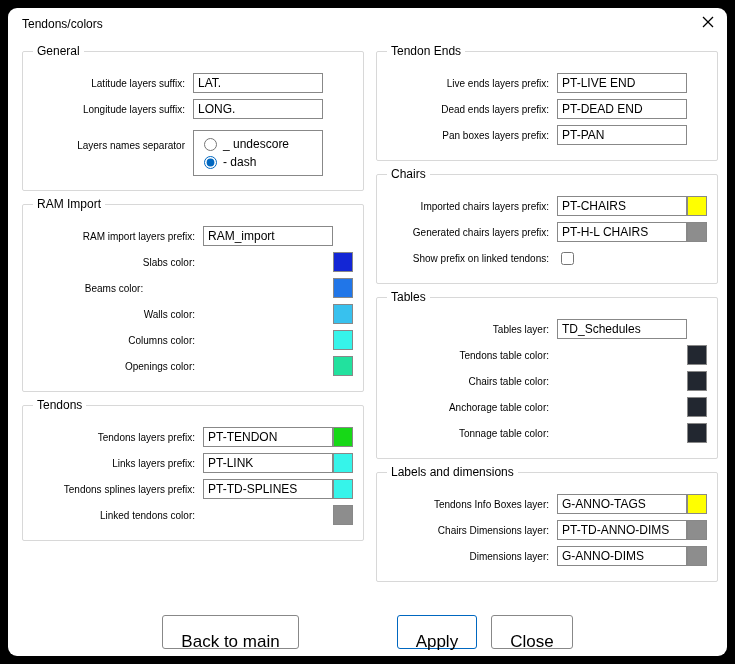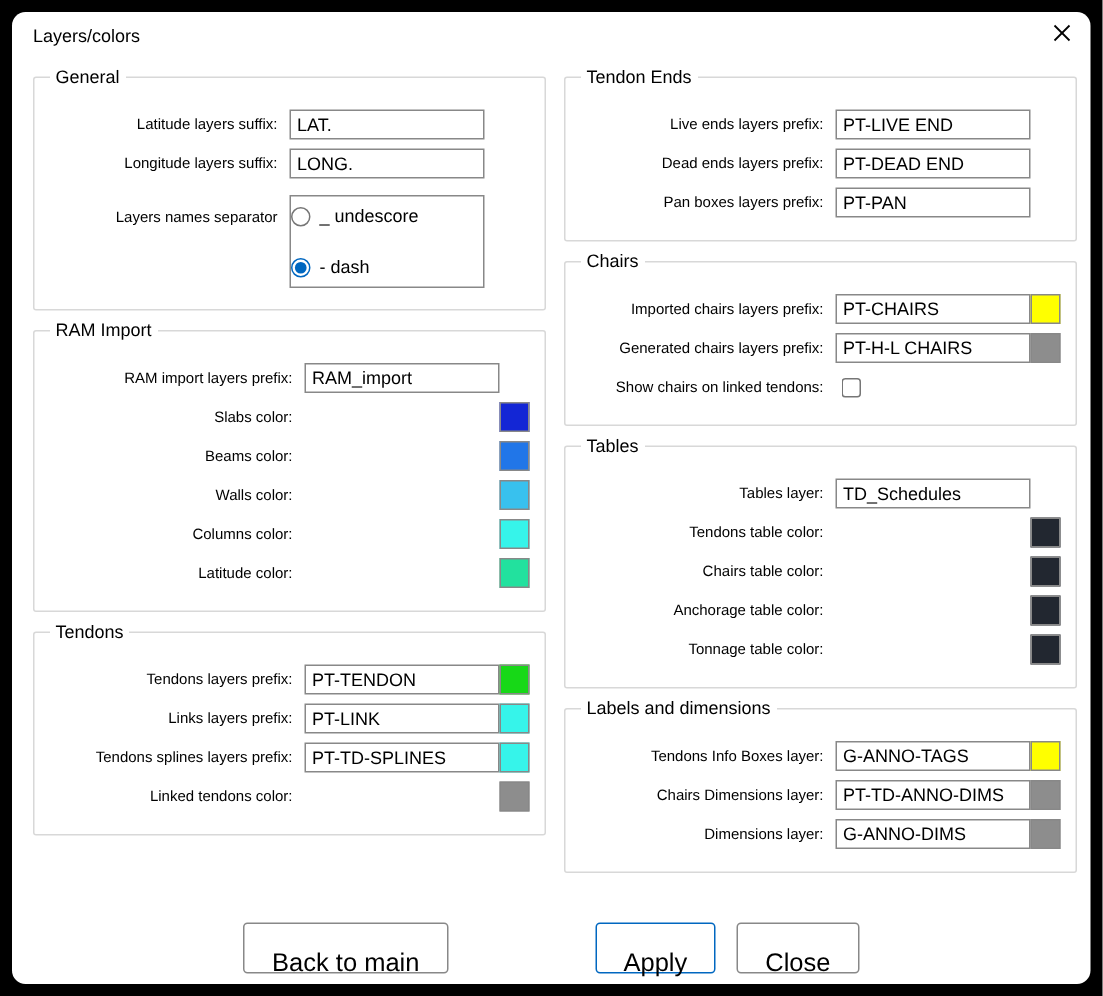--- a/index.html
+++ b/index.html
@@ -67,22 +67,22 @@
     width:130px;
     background:#fff;
   }
   .swatch {
     width:20px; height:20px;
     border:1px solid #888;
     display:inline-block;
   }
   .radio-box {
     border:1px solid #888;
-    padding:6px 0;
-    display:flex; flex-direction:column; gap:20px;
+    padding:6px 10px;
+    display:flex; flex-direction:column; gap:4px;
   }
   .radio-opt { display:flex; align-items:center; gap:6px; }
   .radio-opt input { margin:0; accent-color:#0067c0; }
   .chk { accent-color:#0067c0; }
   .footer {
     height:48px;
     display:flex; align-items:center; justify-content:center;
     gap:14px;
   }
   .btn {
@@ -97,21 +97,21 @@
   }
   .btn.default { border:1px solid #0067c0; }
   .grow { flex:1; }
 </style>
 </head>
 <body>
 
 <div class="window">
 
   <div class="titlebar">
-    <div class="title">Layers/colors</div>
+    <div class="title">Tendons/colors</div>
     <div class="close">
       <svg viewBox="0 0 12 12">
           <line x1="1" y1="1" x2="11" y2="11"></line>
           <line x1="11" y1="1" x2="1" y2="11"></line>
         </svg>
     </div>
   </div>
 
   <div class="content">
 
@@ -155,36 +155,36 @@
           <div class="val">
               <input type="text" value="RAM_import" style="">
             </div>
         </div>
         <div class="row">
           <div class="lbl" style="width:170px;">Slabs color:</div>
           <div class="val grow"></div>
           <span class="swatch" style="background: rgb(19, 38, 213);"></span>
         </div>
         <div class="row">
-          <div class="lbl" style="width:170px;">Beams color:</div>
+          <div class="lbl" style="width:170px;text-align:center;">Beams color:</div>
           <div class="val grow"></div>
           <span class="swatch" style="background: rgb(33, 118, 232);"></span>
         </div>
         <div class="row">
           <div class="lbl" style="width:170px;">Walls color:</div>
           <div class="val grow"></div>
           <span class="swatch" style="background: rgb(56, 193, 238);"></span>
         </div>
         <div class="row">
           <div class="lbl" style="width:170px;">Columns color:</div>
           <div class="val grow"></div>
           <span class="swatch" style="background: rgb(54, 244, 234);"></span>
         </div>
         <div class="row">
-          <div class="lbl" style="width:170px;">Latitude color:</div>
+          <div class="lbl" style="width:170px;">Openings color:</div>
           <div class="val grow"></div>
           <span class="swatch" style="background: rgb(34, 225, 158);"></span>
         </div>
       </fieldset>
 
       <fieldset>
         <legend>Tendons</legend>
         <div class="row">
           <div class="lbl" style="width:170px;">Tendons layers prefix:</div>
           <div class="val">
@@ -248,21 +248,21 @@
           <span class="swatch" style="background: rgb(255, 255, 0);"></span>
         </div>
         <div class="row">
           <div class="lbl">Generated chairs layers prefix:</div>
           <div class="val">
               <input type="text" value="PT-H-L CHAIRS" style="">
             </div>
           <span class="swatch" style="background: rgb(141, 141, 141);"></span>
         </div>
         <div class="row">
-          <div class="lbl">Show chairs on linked tendons:</div>
+          <div class="lbl">Show prefix on linked tendons:</div>
           <div class="val">
               <input type="checkbox" class="chk" style="">
             </div>
         </div>
       </fieldset>
 
       <fieldset>
         <legend>Tables</legend>
         <div class="row">
           <div class="lbl">Tables layer:</div>

